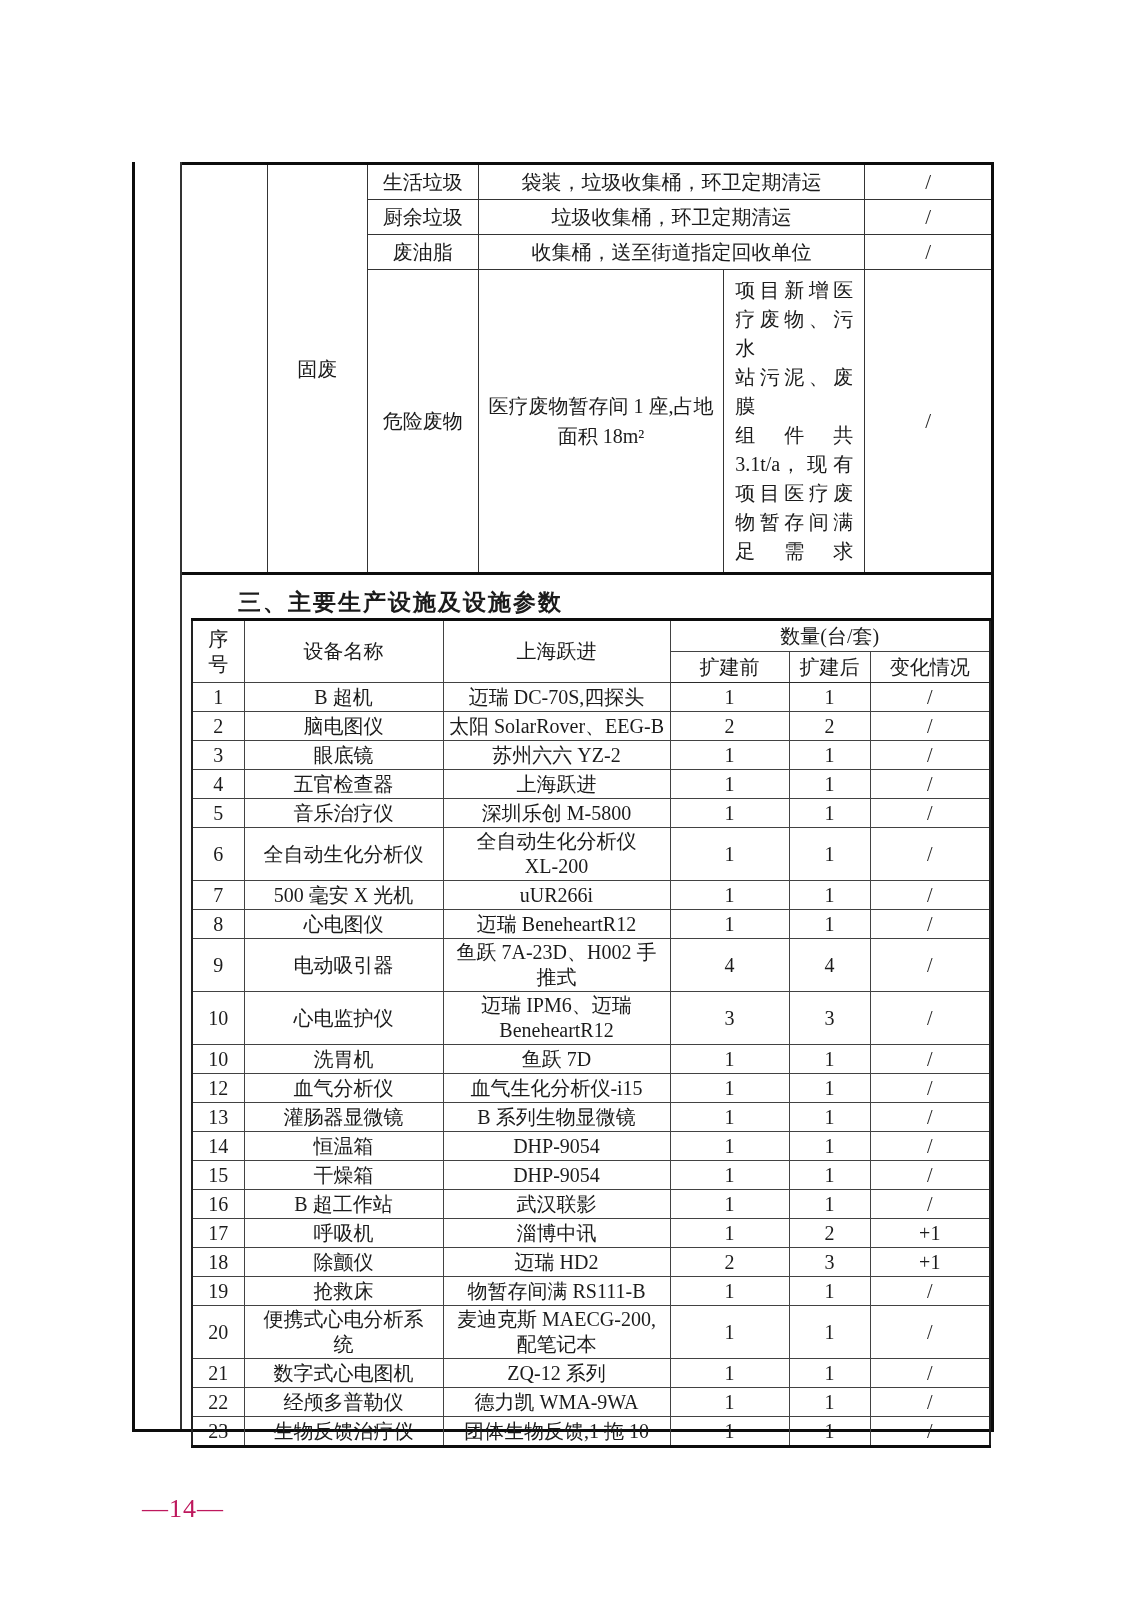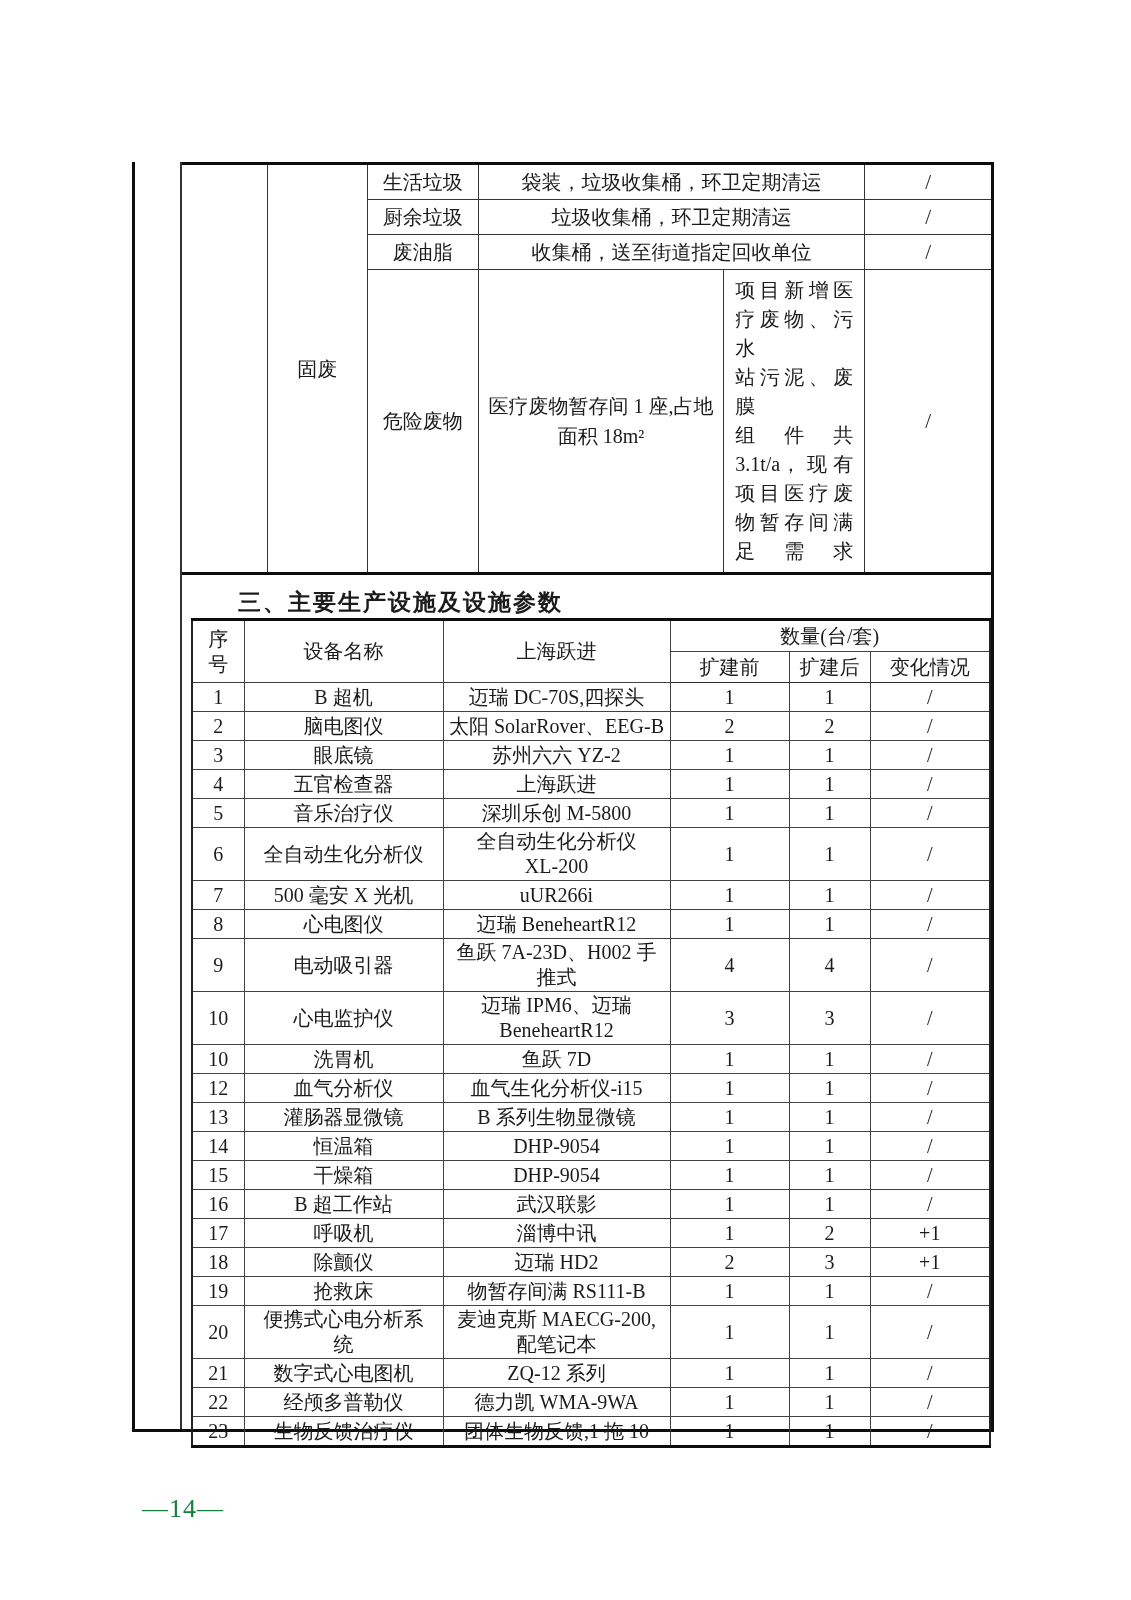--- a/index.html
+++ b/index.html
@@ -112,21 +112,21 @@
   }
   table.equip thead th { height: 28px; }
   table.equip thead tr.h2 th { border-bottom: 1.5px solid #2a2a2a; text-align: center; }
   table.equip tbody td { height: 26px; }
   
   .page-num {
     position: absolute;
     left: 142px; top: 1494px;
     font-size: 26px;
     letter-spacing: 1px;
-    color: #15803d;
+    color: #be185d;
   }
 </style>
 </head>
 <body>
 
 <div class="frame">
   <div class="gutter"></div>
   <div class="main">
 
     <table class="waste">

